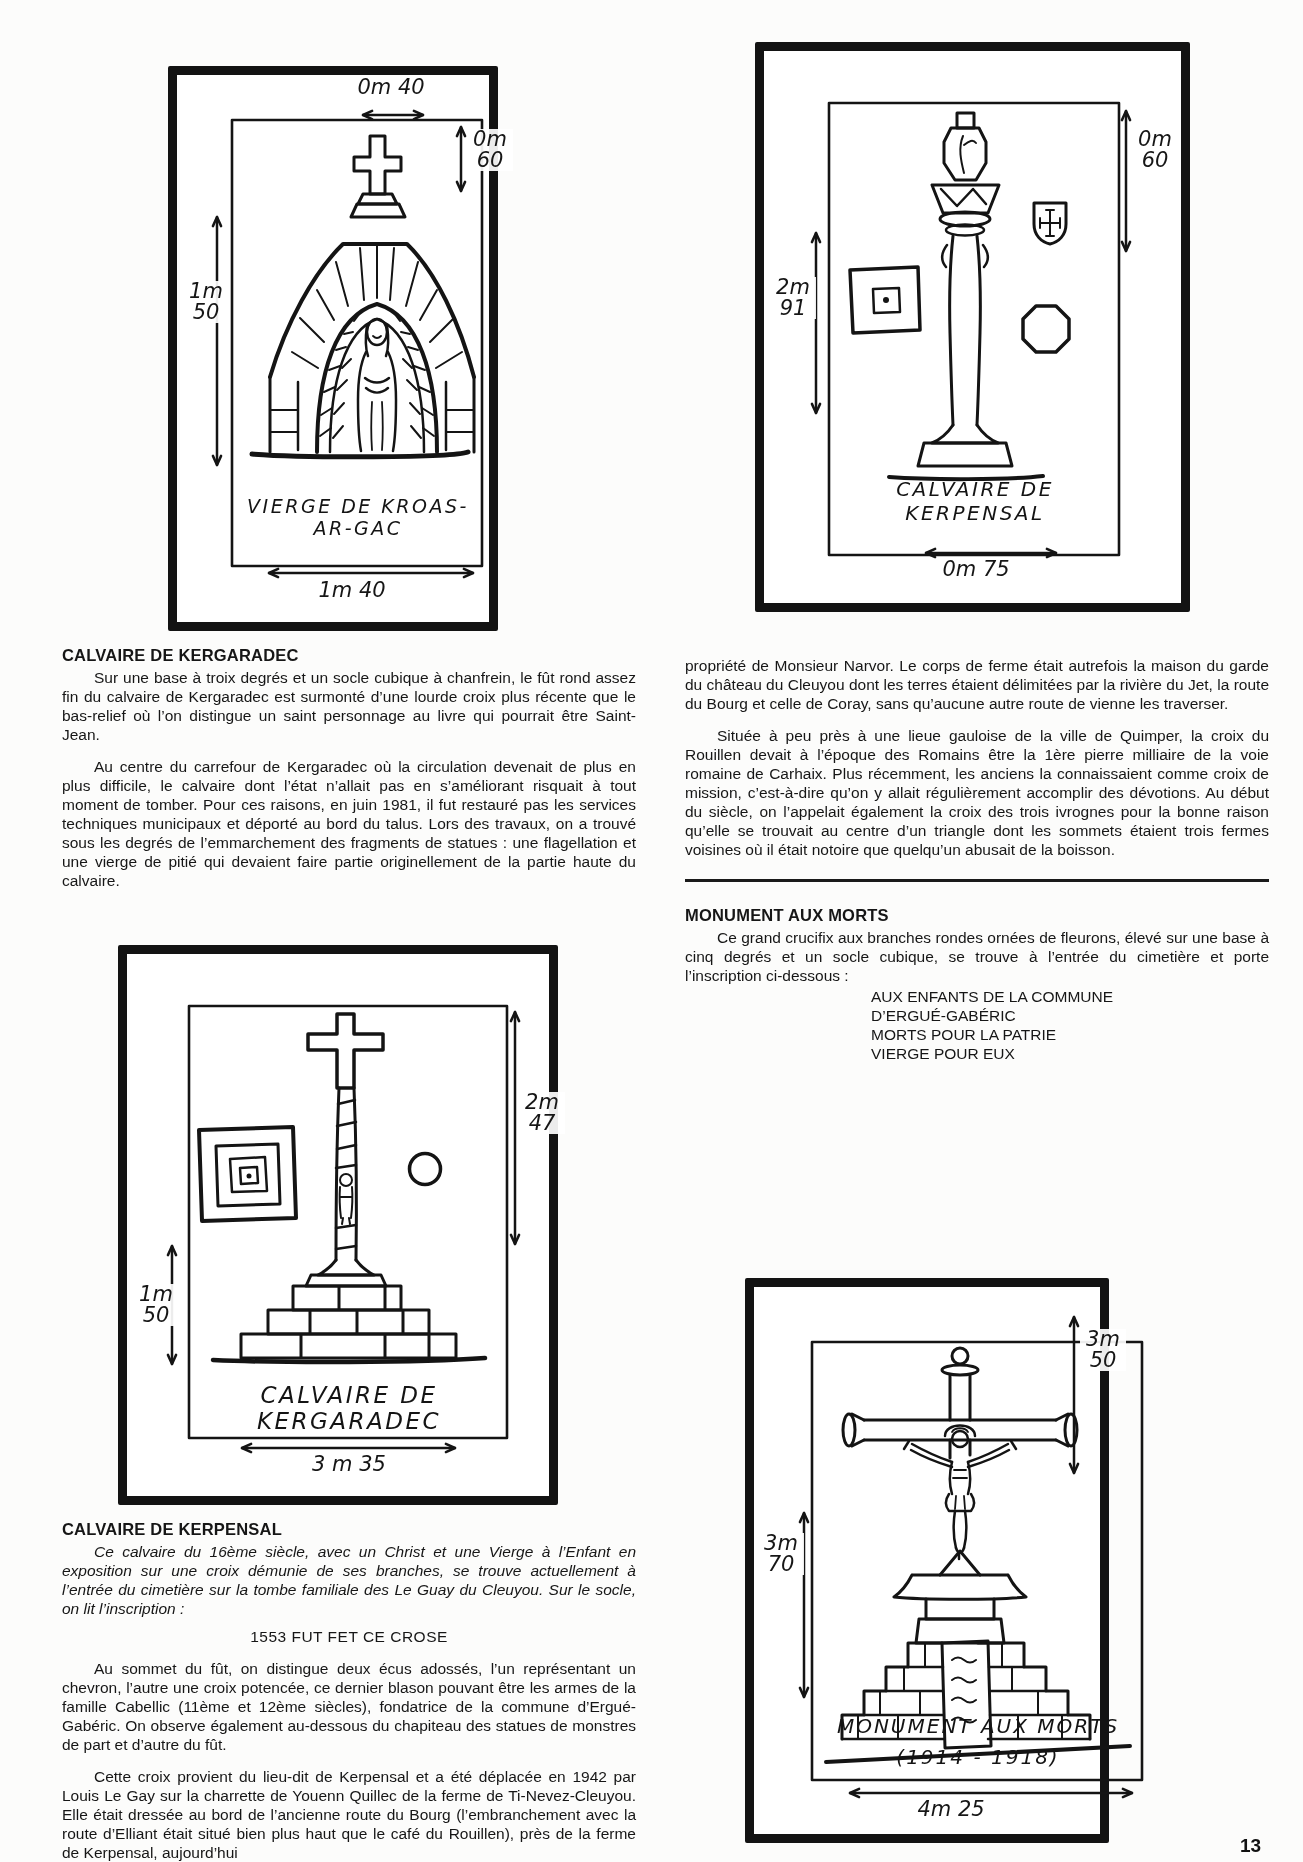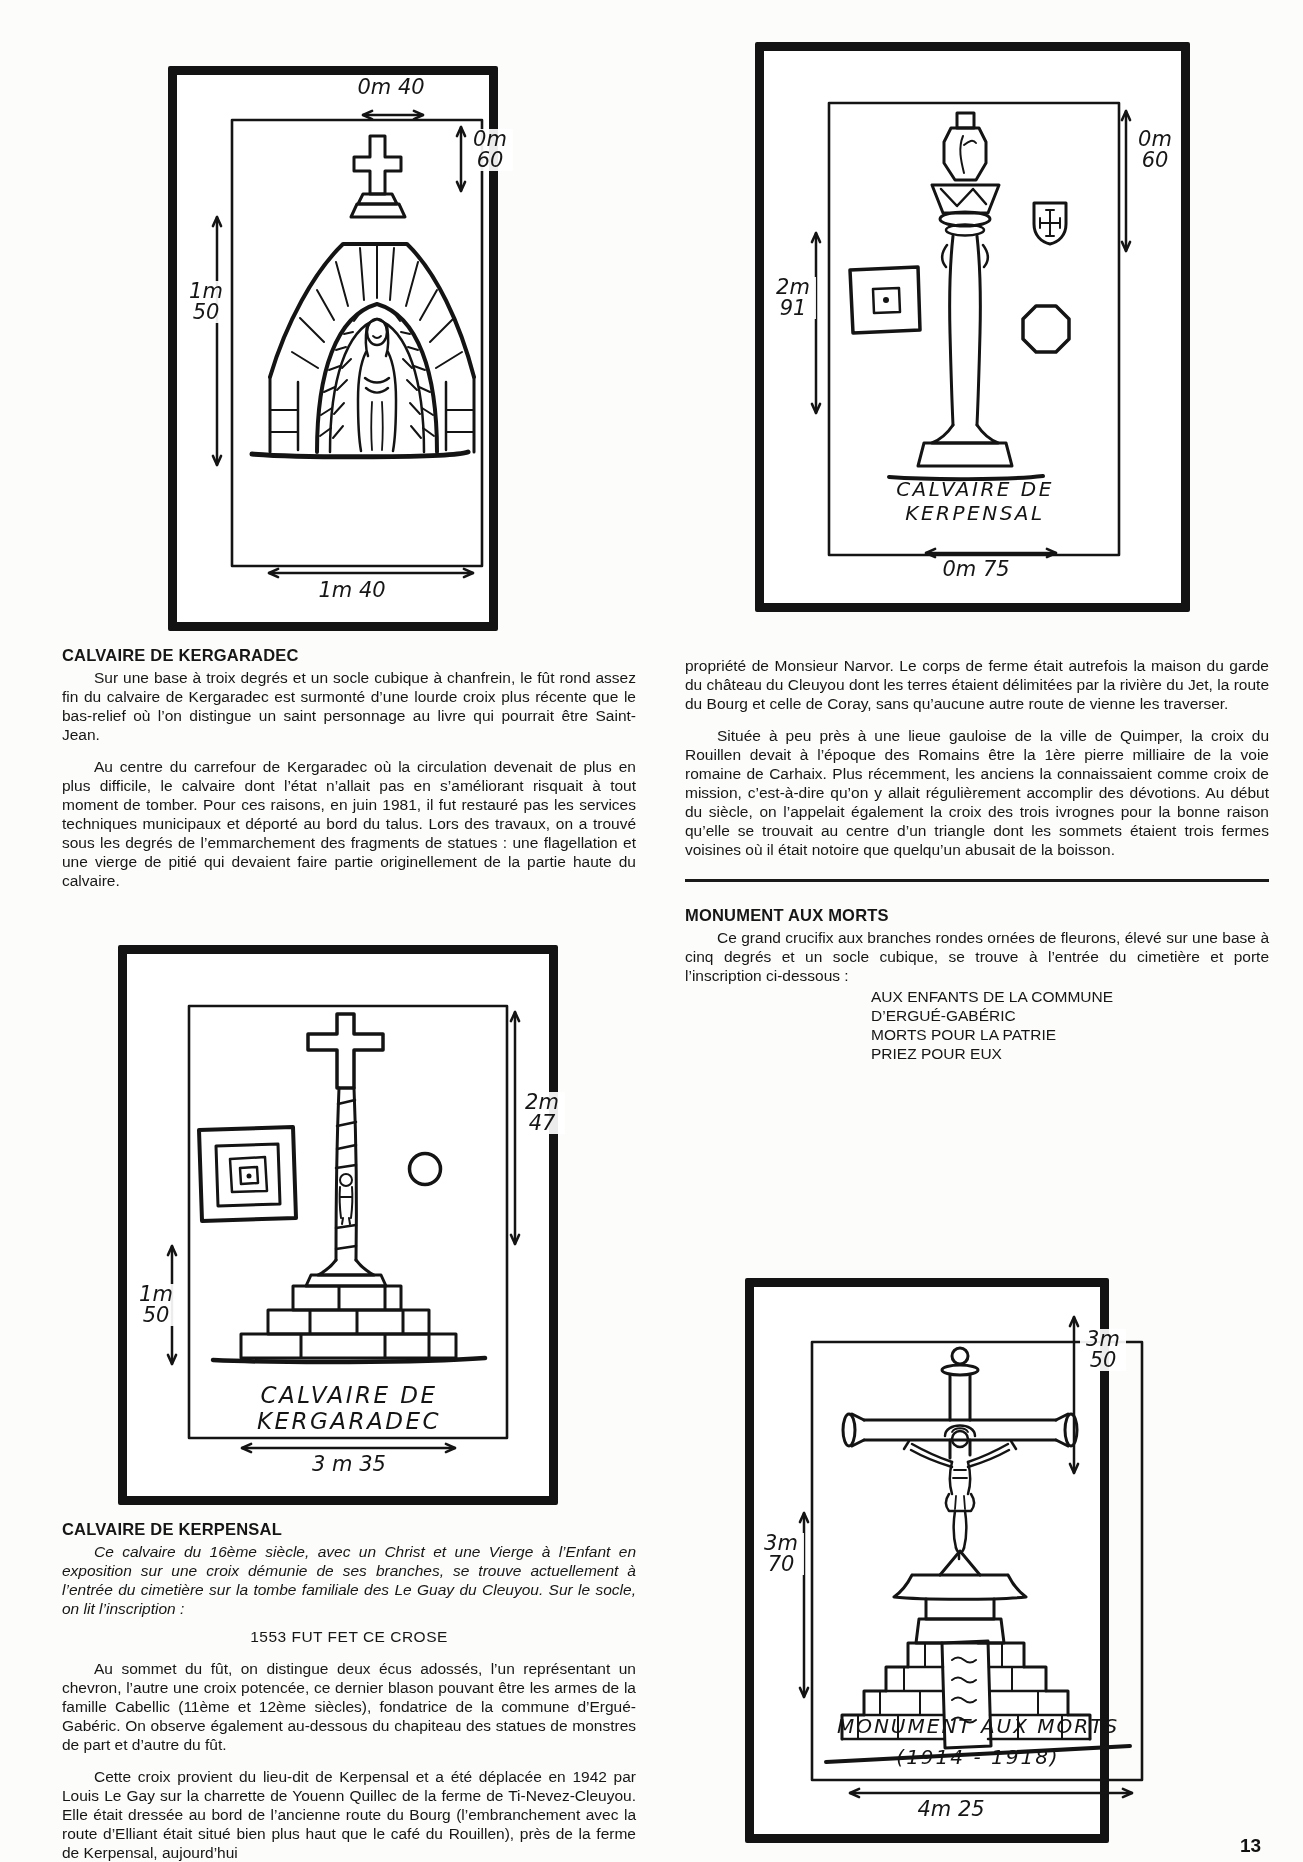--- a/index.html
+++ b/index.html
@@ -94,20 +94,21 @@
       <path d="M44.0776045305957,380.8691105968769 L40,390 L35.92239546940429,380.8691105968769" class="ah"></path>
       <path d="M101.13088940312308,502.0776045305957 L92,498 L101.13088940312308,493.9223954694043" class="ah"></path>
       <path d="M286.8691105968769,493.9223954694043 L296,498 L286.8691105968769,502.0776045305957" class="ah"></path>
     </svg>
   <span class="dim" style="left:168px;top:2px;width:88px;">0m 40</span>
   <span class="dim" style="left:290px;top:54px;width:42px;">0m
 60</span>
   <span class="dim" style="left:6px;top:206px;width:42px;">1m
 50</span>
   <span class="dim" style="left:118px;top:505px;width:110px;">1m 40</span>
+  <figcaption class="caption" style="left:57px;top:420px;width:248px;font-size:19px;">VIERGE DE KROAS-AR-GAC</figcaption>
 </figure>
 
 <figure class="fig" style="left:755px;top:42px;width:435px;height:570px;margin:0;">
   <svg width="417" height="552" viewBox="0 0 417 552">
     <rect class="innerframe" x="65" y="52" width="290" height="452"></rect>
     <g transform="translate(65,52)">
       <path class="sk3" d="M128,10 h17 v15 h-17 z"></path>
       <path class="sk3" d="M122,25 L115,39 L115,60 L126,77 L147,77 L157,60 L157,39 L150,25 Z"></path>
       <path class="sk2" d="M134,33 C129,45 132,58 135,70 M135,42 C140,38 144,36 147,40"></path>
       <path class="sk3" d="M103,82 L170,82 L159,110 L114,110 Z"></path>
@@ -158,21 +159,21 @@
 <section class="doc" style="left:685px;top:656px;width:584px;">
   <p style="text-indent:0;">propriété de Monsieur Narvor. Le corps de ferme était autrefois la maison du garde du château du Cleuyou dont les terres étaient délimitées par la rivière du Jet, la route du Bourg et celle de Coray, sans qu’aucune autre route de vienne les traverser.</p>
   <p>Située à peu près à une lieue gauloise de la ville de Quimper, la croix du Rouillen devait à l’époque des Romains être la 1ère pierre milliaire de la voie romaine de Carhaix. Plus récemment, les anciens la connaissaient comme croix de mission, c’est-à-dire qu’on y allait régulièrement accomplir des dévotions. Au début du siècle, on l’appelait également la croix des trois ivrognes pour la bonne raison qu’elle se trouvait au centre d’un triangle dont les sommets étaient trois fermes voisines où il était notoire que quelqu’un abusait de la boisson.</p>
   <hr class="rule">
   <h3>MONUMENT AUX MORTS</h3>
   <p style="margin-bottom:2px;">Ce grand crucifix aux branches rondes ornées de fleurons, élevé sur une base à cinq degrés et un socle cubique, se trouve à l’entrée du cimetière et porte l’inscription ci-dessous :</p>
   <div class="inscription">
     <div>AUX ENFANTS DE LA COMMUNE</div>
     <div>D’ERGUÉ-GABÉRIC</div>
     <div>MORTS POUR LA PATRIE</div>
-    <div>PRIEZ POUR EUX</div>
+    <div>VIERGE POUR EUX</div>
   </div>
 </section>
 
 <figure class="fig" style="left:118px;top:945px;width:440px;height:560px;margin:0;">
   <svg width="422" height="542" viewBox="0 0 422 542">
     <rect class="innerframe" x="62" y="52" width="318" height="432"></rect>
     <g transform="translate(62,52)">
       <path class="sk35" d="M148,8 h17 v20 h29 v16 h-29 v38 h-17 v-38 h-29 v-16 h29 z"></path>
       <path class="sk3" d="M150,82 C148,130 147,190 147,254"></path>
       <path class="sk3" d="M165,82 C167,130 168,190 167,254"></path>

